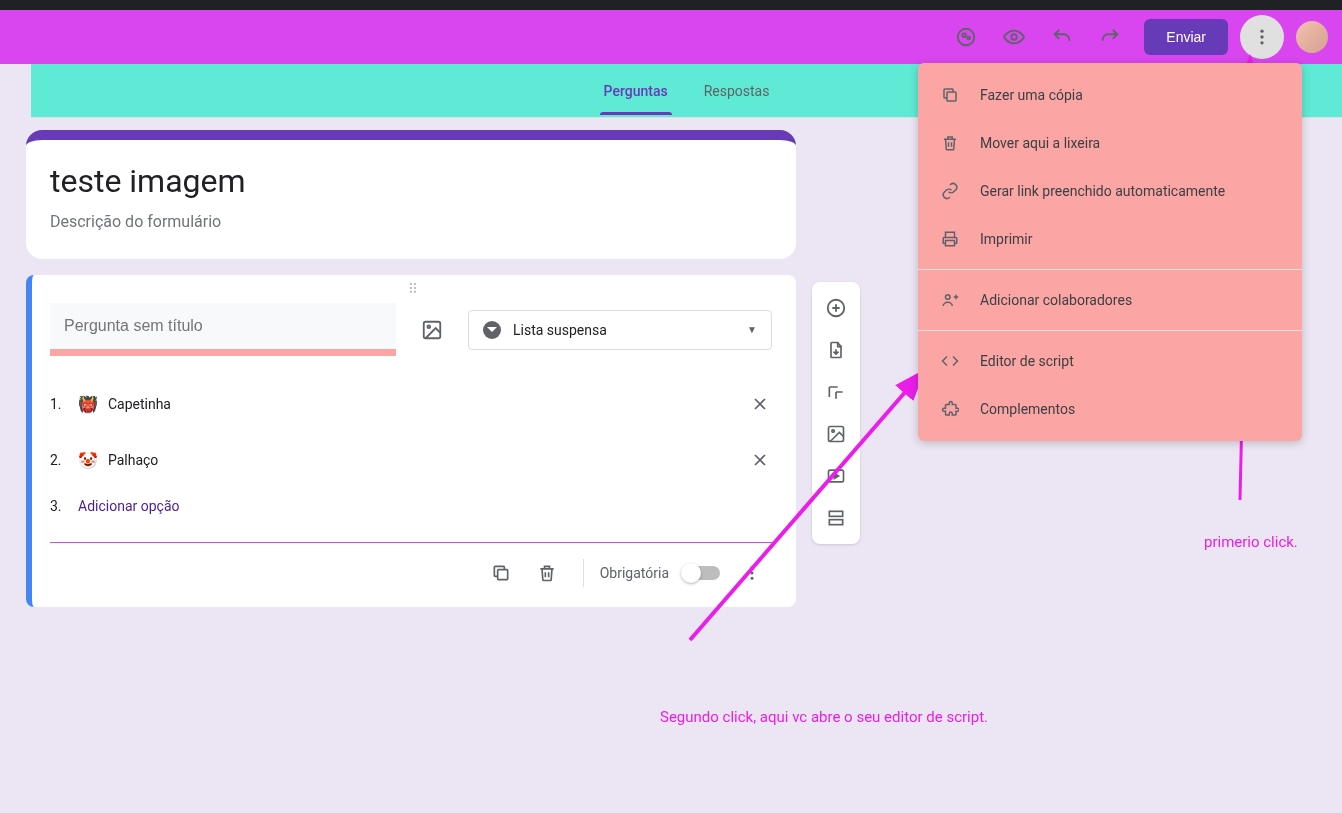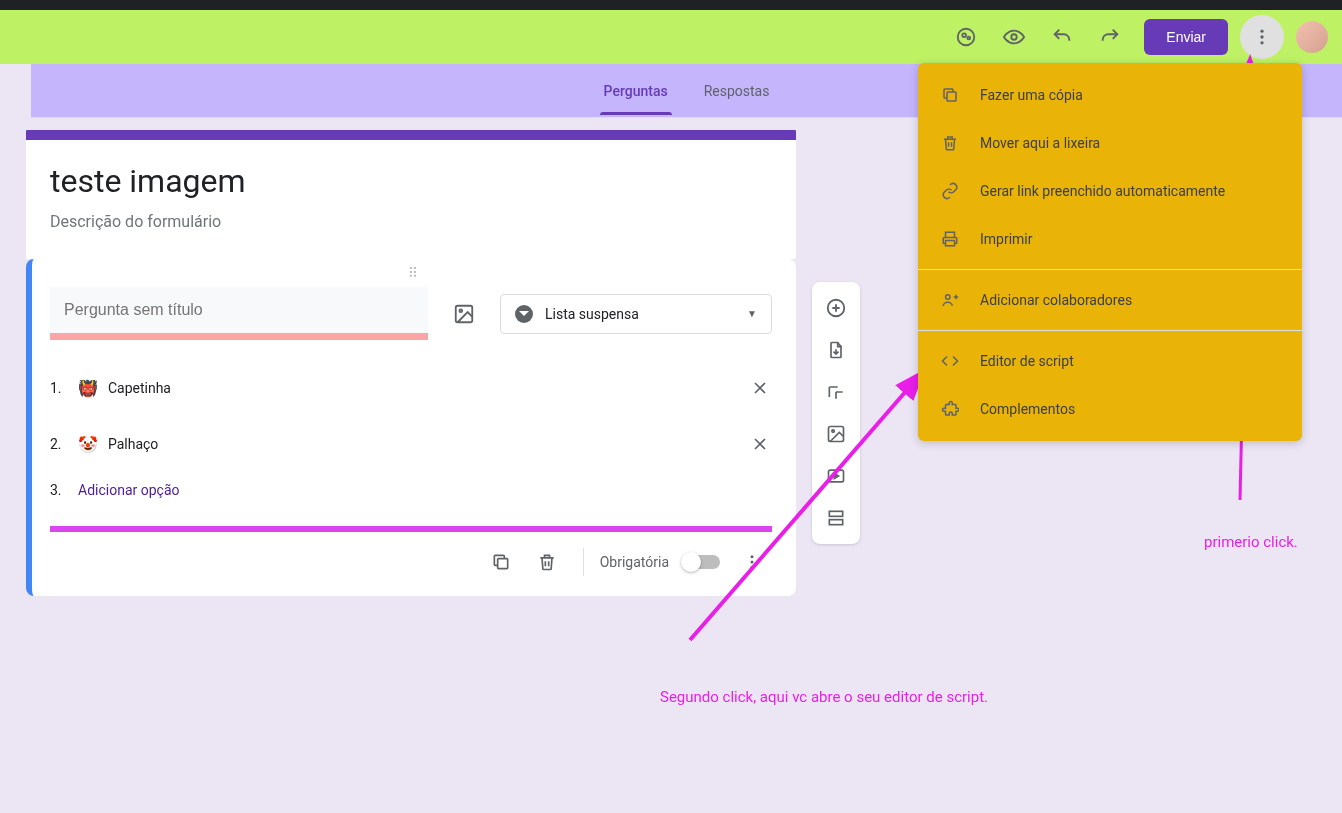--- a/index.html
+++ b/index.html
@@ -11,21 +11,21 @@
     overflow: hidden;
     position: relative;
   }
   .browser-bar {
     height: 10px;
     background: #202124;
     width: 100%;
   }
   .header {
     height: 54px;
-    background: #bef264;
+    background: #d946ef;
     display: flex;
     align-items: center;
     justify-content: flex-end;
     padding: 0 12px;
   }
   .header-actions {
     display: flex;
     align-items: center;
     gap: 4px;
   }
@@ -66,21 +66,21 @@
   .avatar::before {
     content:'';
     position:absolute;
     inset:-3px;
     border-radius:50%;
     background: conic-gradient(#4285f4,#ea4335,#fbbc05,#34a853,#4285f4);
     z-index:-1;
   }
   .tabs-bar {
     height: 54px;
-    background: #c4b5fd;
+    background: #5eead4;
     display:flex;
     align-items:center;
     justify-content:center;
     gap: 28px;
     border-bottom: 1px solid #e0e0e0;
     margin-left: 31px;
   }
   .tab {
     font-size: 14px;
     color: #5f6368;
@@ -103,24 +103,24 @@
   .main-area {
     position: relative;
     padding-top: 12px;
   }
   .form-wrap {
     width: 770px;
     margin-left: 26px;
   }
   .title-card {
     background:#fff;
-    border-radius: 1px;
+    border-radius: 16px;
     border-top: 10px solid #673ab7;
     padding: 22px 24px 28px;
-    margin-bottom: 0;
+    margin-bottom: 16px;
   }
   .title-card h1 {
     font-size: 32px;
     font-weight: 400;
     color: #202124;
     margin-bottom: 12px;
   }
   .title-card .desc {
     font-size: 16px;
     color: #70757a;
@@ -155,21 +155,21 @@
     font-size: 16px;
     color:#202124;
   }
   .img-btn {
     width: 40px; height: 40px;
     display:flex;align-items:center;justify-content:center;
     color:#5f6368;
     cursor:pointer;
   }
   .dropdown-type {
-    width: 272px;
+    width: 304px;
     border:1px solid #dadce0;
     border-radius:4px;
     padding: 10px 14px;
     display:flex;
     align-items:center;
     gap:12px;
     cursor:pointer;
     background:#fff;
   }
   .dropdown-type .circle {
@@ -192,21 +192,21 @@
   .option-row .emoji { font-size:16px; }
   .option-row .txt { flex:1; }
   .option-row .remove {
     width:36px;height:36px;
     display:flex;align-items:center;justify-content:center;
     color:#5f6368;cursor:pointer;
     margin-right: -6px;
   }
   .option-row.add .txt { color:#4c1d95; }
   .q-footer {
-    border-top:6px solid #d946ef;
+    border-top:1px solid #d946ef;
     margin-top: 18px;
     padding-top: 10px;
     display:flex;
     align-items:center;
     justify-content:flex-end;
     gap: 6px;
   }
   .q-footer .sep {
     width:1px;height:28px;background:#e0e0e0;margin:0 10px;
   }
@@ -237,21 +237,21 @@
   }
   .side-toolbar .tb-btn {
     width:40px;height:40px;display:flex;align-items:center;justify-content:center;
     color:#5f6368;cursor:pointer;
   }
   .context-menu {
     position:absolute;
     top: 63px;
     left: 918px;
     width: 384px;
-    background:#eab308;
+    background:#fca5a5;
     border-radius: 6px;
     box-shadow: 0 2px 10px rgba(0,0,0,.2);
     padding: 8px 0;
     z-index: 50;
   }
   .menu-item {
     display:flex;align-items:center;gap:20px;
     padding: 14px 22px;
     font-size:14px;color:#3c4043;cursor:pointer;
   }
@@ -495,21 +495,21 @@
     <span class="mi-icon">
         <svg width="18" height="18" viewBox="0 0 24 24" fill="none" stroke="currentColor" stroke-width="2">
           <path d="M20 11V7a1 1 0 00-1-1h-4V4a2 2 0 10-4 0v2H7a1 1 0 00-1 1v4H4a2 2 0 100 4h2v4a1 1 0 001 1h4v-2a2 2 0 114 0v2h4a1 1 0 001-1v-4h2a2 2 0 100-4h-2z"></path>
         </svg>
       </span>
     <span>Complementos</span>
   </div>
 </div>
 
 <div class="annot" style="left:1204px; top:523px;margin-top:10px;">primerio click.</div>
-<div class="annot" style="left:660px; top:688px;">Segundo click, aqui vc abre o seu editor de script.</div>
+<div class="annot" style="left:660px; top:708px;">Segundo click, aqui vc abre o seu editor de script.</div>
 
 <svg style="position:absolute;left:0;top:0;pointer-events:none;" width="1342" height="813">
   <defs>
     <marker id="ah" markerWidth="10" markerHeight="10" refX="6" refY="3" orient="auto">
       <path d="M0,0 L0,6 L8,3 z" fill="#e91ee9"></path>
     </marker>
   </defs>
   <line x1="1240" y1="500" x2="1250" y2="60" stroke="#e91ee9" stroke-width="3" marker-end="url(#ah)"></line>
   <line x1="690" y1="640" x2="920" y2="375" stroke="#e91ee9" stroke-width="4" marker-end="url(#ah)"></line>
 </svg>

